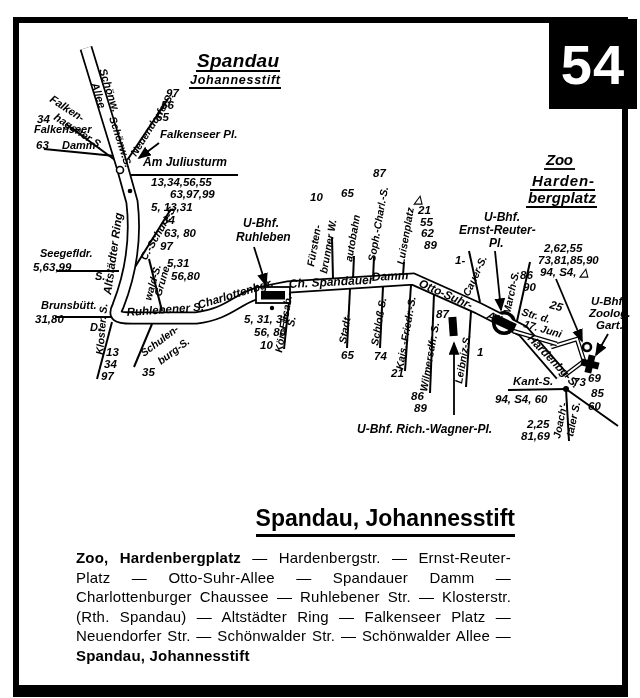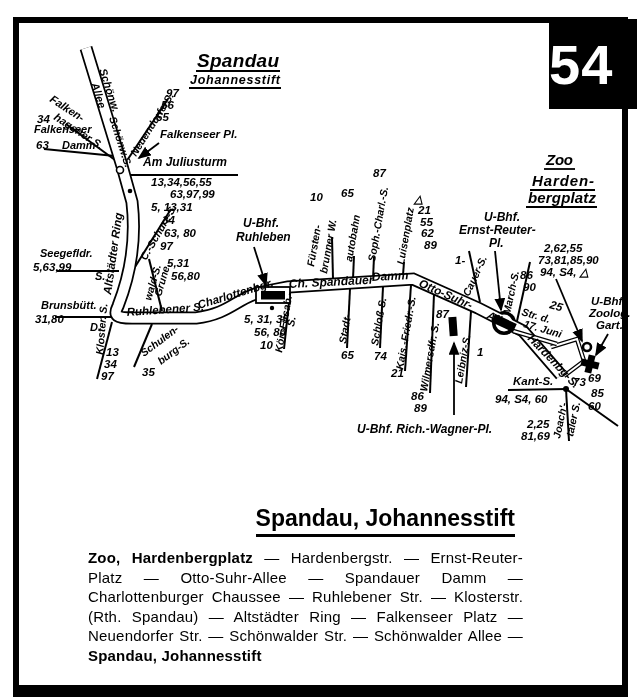--- a/index.html
+++ b/index.html
@@ -1,39 +1,39 @@
 <!DOCTYPE html>
 <html><head>
 <meta charset="utf-8">
 <style>
   html,body{margin:0;padding:0;background:#e8e8e8;}
   .page{position:relative;width:640px;height:698px;background:#fff;overflow:hidden;
         font-family:"Liberation Sans",sans-serif;}
   .frame{position:absolute;left:13px;top:17px;width:615px;height:680px;
          box-sizing:border-box;border:6px solid #000;border-bottom-width:12px;background:transparent;}
   .badge{position:absolute;left:549px;top:19px;width:88px;height:90px;background:#000;
-         display:flex;align-items:center;justify-content:flex-start;z-index:5;}
+         display:flex;align-items:center;justify-content:center;z-index:5;}
   .badge span{color:#fff;font-weight:bold;font-size:56px;letter-spacing:1px;
               font-family:"Liberation Sans",sans-serif;}
   svg{position:absolute;left:0;top:0;}
   svg text{font-family:"Liberation Sans",sans-serif;font-style:italic;font-weight:bold;fill:#000;}
   .s10{font-size:10.5px}.s11{font-size:11px}.s115{font-size:11.5px}.s12{font-size:12px}
   .t19{font-size:19px}.t15{font-size:15px}.t13{font-size:12.5px}
   .ln{stroke:#000;stroke-width:2;fill:none}
   .band-k{stroke:#000;stroke-width:13;fill:none}
   .band-w{stroke:#fff;stroke-width:9.5;fill:none}
   .thin-k{stroke:#000;stroke-width:4.5;fill:none}
   .thin-w{stroke:#fff;stroke-width:2;fill:none}
   .arrow{stroke:#000;stroke-width:1.8;fill:none;marker-end:url(#ah)}
   .rule{stroke:#000;stroke-width:1.8}
   .hl1{position:absolute;left:80px;top:470px;font-size:23px;font-weight:bold;color:#000;white-space:nowrap;}
   .hl1 .u, .hl2 .u{border-bottom:3px solid #000;padding-bottom:3px;}
   .hl1 .dash{margin-left:6px;}
   .hl2{position:absolute;right:125px;top:505px;font-size:23px;font-weight:bold;color:#000;white-space:nowrap;}
-  .desc{position:absolute;left:88px;top:548px;width:435px;font-size:15px;line-height:19.5px;
+  .desc{position:absolute;left:76px;top:548px;width:435px;font-size:15px;line-height:19.5px;
         color:#000;text-align:justify;letter-spacing:0.2px;}
   .desc b{font-weight:bold;}
   .desc span{font-weight:normal;}
 </style>
 </head>
 <body>
 
 <div class="page">
   <div class="frame"></div>
 

